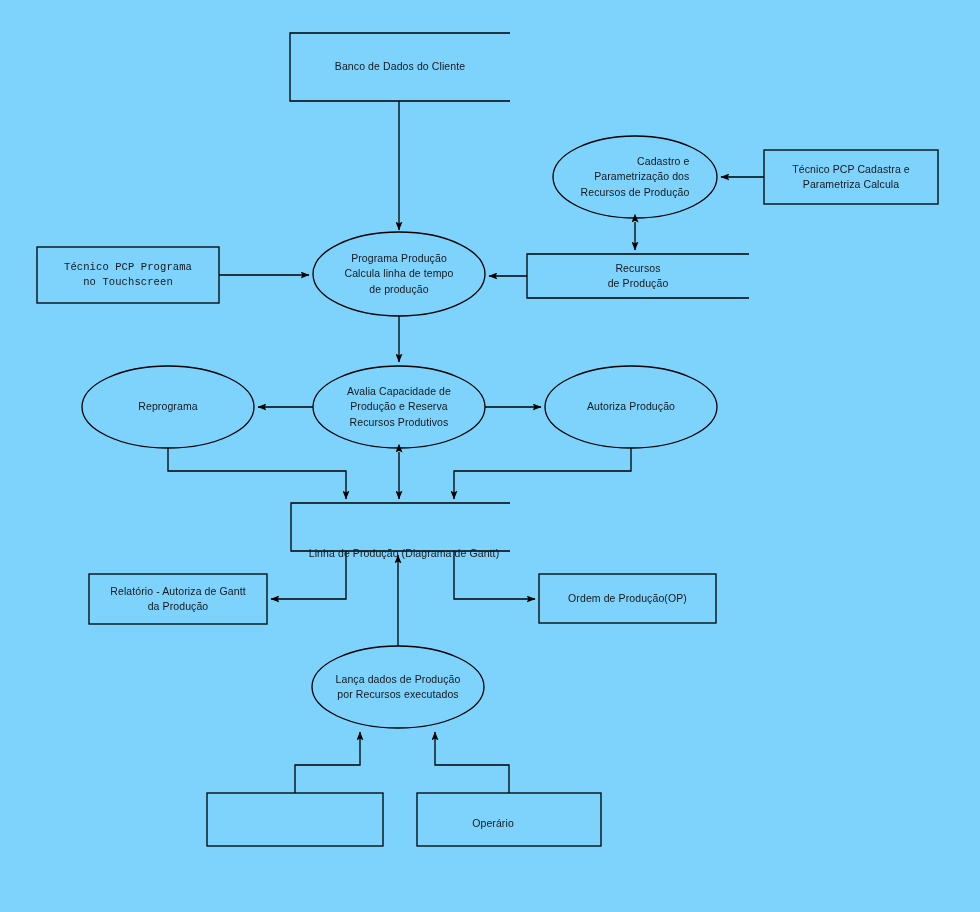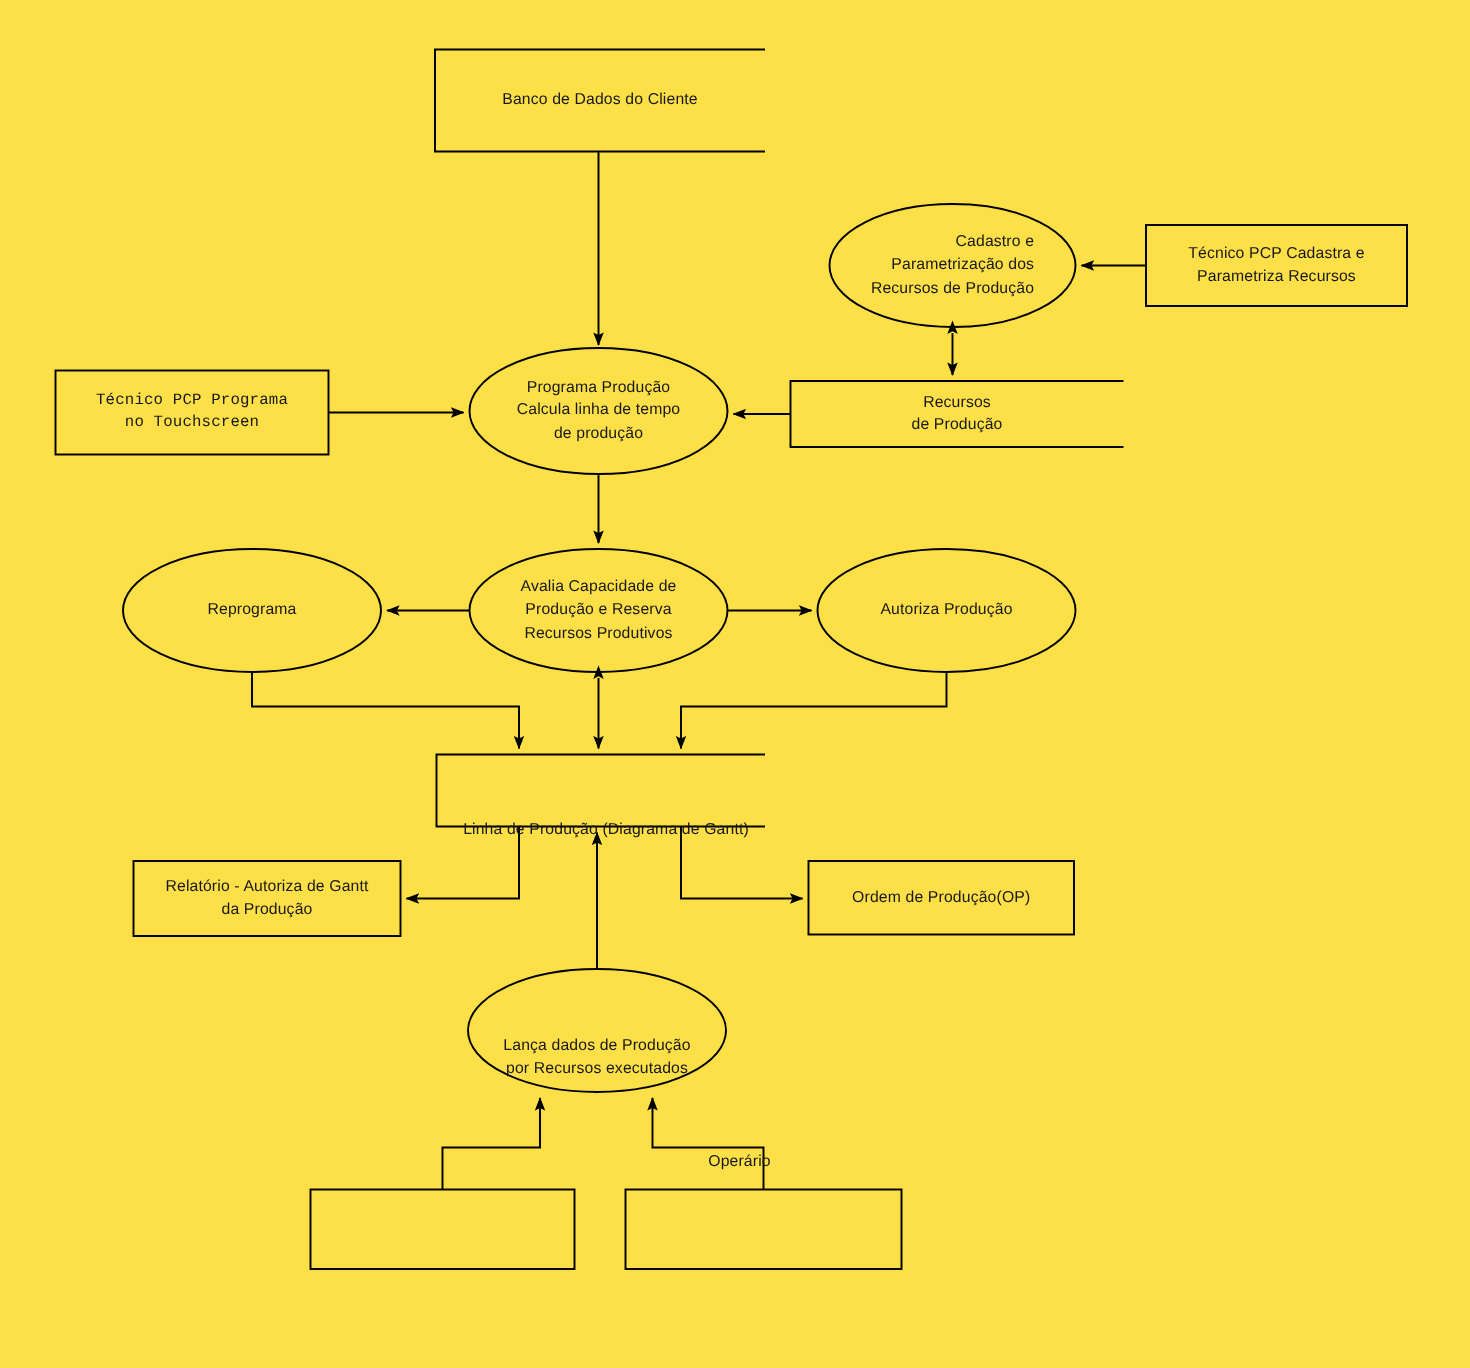--- a/index.html
+++ b/index.html
@@ -8,21 +8,21 @@
     padding: 0;
     background: #ffffff;
   }
   body {
     font-family: "Liberation Sans", sans-serif;
   }
   #canvas {
     position: relative;
     width: 980px;
     height: 912px;
-    background: #fde047;
+    background: #7dd3fc;
     overflow: hidden;
   }
   #canvas svg {
     position: absolute;
     top: 0;
     left: 0;
     width: 980px;
     height: 912px;
   }
   .node-label {
@@ -128,21 +128,21 @@
   <div class="shape-hit" style="left:290px;top:33px;width:220px;height:68px;"></div>
   <div class="node-label" style="left:290px;top:33px;width:220px;height:68px;">Banco de Dados do Cliente</div>
 
   <div class="shape-hit" style="left:553px;top:136px;width:164px;height:82px;"></div>
   <div class="node-label" style="left:549px;top:136px;width:172px;height:82px;text-align:right;">Cadastro e
 Parametrização dos
 Recursos de Produção</div>
 
   <div class="shape-hit" style="left:764px;top:150px;width:174px;height:54px;"></div>
   <div class="node-label" style="left:764px;top:150px;width:174px;height:54px;">Técnico PCP  Cadastra e
-Parametriza Recursos</div>
+Parametriza Calcula</div>
 
   <div class="shape-hit" style="left:37px;top:247px;width:182px;height:56px;"></div>
   <div class="node-label" style="left:37px;top:247px;width:182px;height:56px;font-family:Liberation Mono, monospace;">Técnico PCP Programa
 no Touchscreen</div>
 
   <div class="shape-hit" style="left:313px;top:232px;width:172px;height:84px;"></div>
   <div class="node-label" style="left:309px;top:232px;width:180px;height:84px;">Programa Produção
 Calcula linha de tempo
 de produção</div>
 
@@ -165,21 +165,21 @@
   <div class="node-label" style="left:287px;top:530px;width:234px;height:48px;">Linha de Produção (Diagrama de Gantt)</div>
 
   <div class="shape-hit" style="left:89px;top:574px;width:178px;height:50px;"></div>
   <div class="node-label" style="left:85px;top:574px;width:186px;height:50px;">Relatório - Autoriza de Gantt
 da Produção</div>
 
   <div class="shape-hit" style="left:539px;top:574px;width:177px;height:49px;"></div>
   <div class="node-label" style="left:535px;top:574px;width:185px;height:49px;">Ordem de Produção(OP)</div>
 
   <div class="shape-hit" style="left:312px;top:646px;width:172px;height:82px;"></div>
-  <div class="node-label" style="left:306px;top:664px;width:184px;height:82px;">Lança dados de Produção
+  <div class="node-label" style="left:306px;top:646px;width:184px;height:82px;">Lança dados de Produção
 por Recursos executados</div>
 
   <div class="shape-hit" style="left:207px;top:793px;width:176px;height:53px;"></div>
 
   <div class="shape-hit" style="left:417px;top:793px;width:184px;height:53px;"></div>
-  <div class="node-label" style="left:417px;top:748px;width:152px;height:53px;">Operário</div>
+  <div class="node-label" style="left:417px;top:797px;width:152px;height:53px;">Operário</div>
 
 </div>
 
 </body></html>

